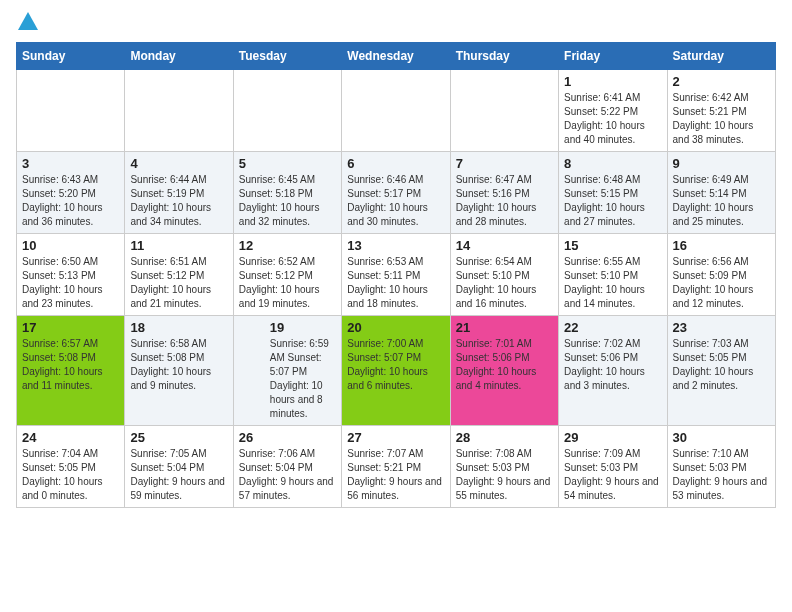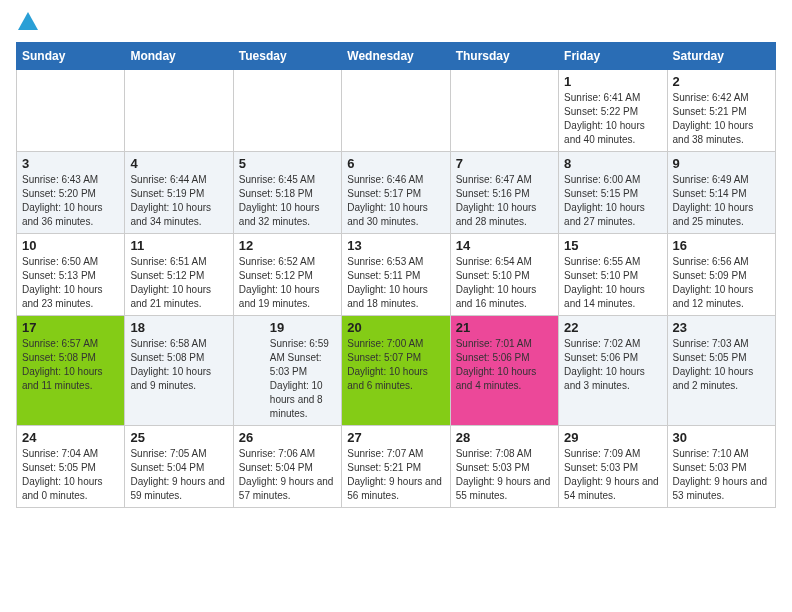--- a/index.html
+++ b/index.html
@@ -166,21 +166,21 @@
 Daylight: 10 hours and 30 minutes.</div>
         </td>
         <td style="background: rgb(240, 244, 248);">
           <span class="day-number">7</span>
           <div class="day-info">Sunrise: 6:47 AM
 Sunset: 5:16 PM
 Daylight: 10 hours and 28 minutes.</div>
         </td>
         <td style="background: rgb(240, 244, 248);">
           <span class="day-number">8</span>
-          <div class="day-info">Sunrise: 6:00 AM
+          <div class="day-info">Sunrise: 6:48 AM
 Sunset: 5:15 PM
 Daylight: 10 hours and 27 minutes.</div>
         </td>
         <td style="background: rgb(240, 244, 248);">
           <span class="day-number">9</span>
           <div class="day-info">Sunrise: 6:49 AM
 Sunset: 5:14 PM
 Daylight: 10 hours and 25 minutes.</div>
         </td>
       </tr>
@@ -237,21 +237,21 @@
         </td>
         <td style="background: rgb(240, 244, 248);">
           <span class="day-number">18</span>
           <div class="day-info">Sunrise: 6:58 AM
 Sunset: 5:08 PM
 Daylight: 10 hours and 9 minutes.</div>
         </td>
         <td style="background: rgb(240, 244, 248); padding-left: 36px;">
           <span class="day-number">19</span>
           <div class="day-info">Sunrise: 6:59 AM
-Sunset: 5:03 PM
+Sunset: 5:07 PM
 Daylight: 10 hours and 8 minutes.</div>
         </td>
         <td style="background: #84cc16;">
           <span class="day-number">20</span>
           <div class="day-info">Sunrise: 7:00 AM
 Sunset: 5:07 PM
 Daylight: 10 hours and 6 minutes.</div>
         </td>
         <td style="background: #ec4899;">
           <span class="day-number">21</span>

